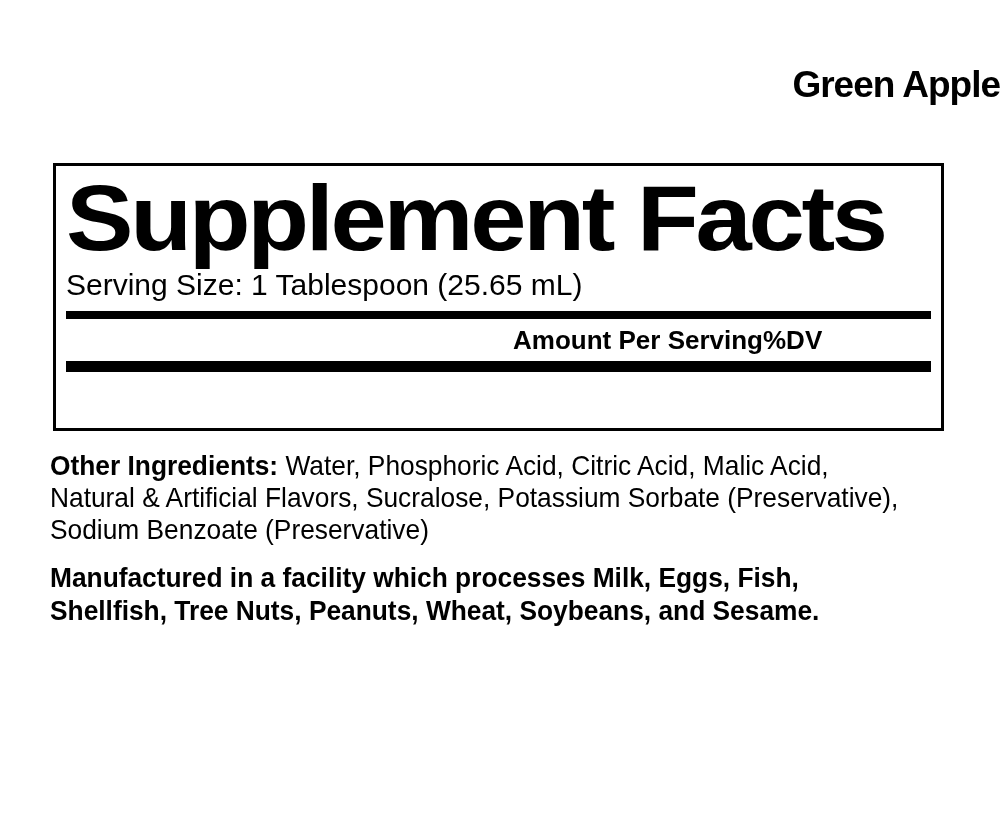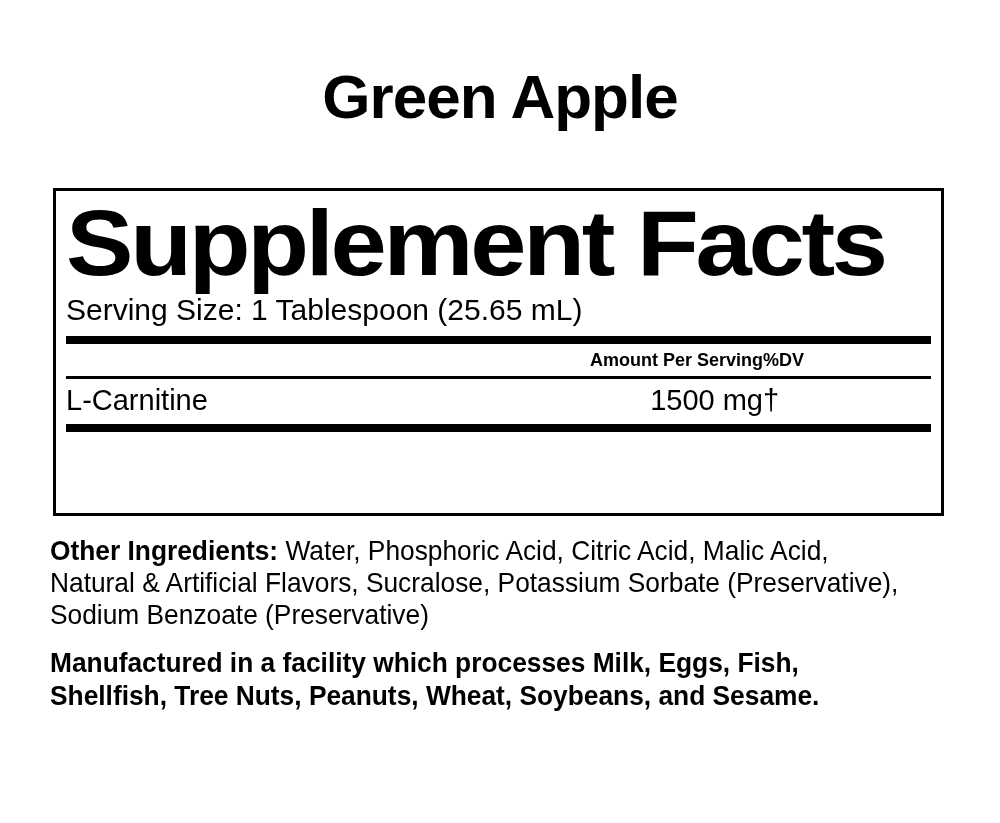--- a/index.html
+++ b/index.html
@@ -12,32 +12,32 @@
   .page {
     position: relative;
     width: 1000px;
     height: 823px;
     overflow: hidden;
     background: #ffffff;
   }
   .flavor-title {
     margin: 0;
     padding-top: 66px;
-    text-align: center;
-    font-size: 62px;
+    text-align: right;
+    font-size: 37px;
     font-weight: bold;
     letter-spacing: -1px;
     line-height: 1;
   }
   
   .facts-box {
     box-sizing: border-box;
     margin: 60px 0 0 53px;
     width: 891px;
-    height: 328px;
+    height: 268px;
     border: 3px solid #000;
     padding: 4px 10px 0 10px;
   }
   .sf-title {
     font-size: 92px;
     font-weight: bold;
     letter-spacing: -3px;
     line-height: 1.0;
     white-space: nowrap;
     transform: scaleX(1.10);
@@ -56,21 +56,21 @@
   .rule-thin {
     height: 3px;
     background: #000;
   }
   .hdr-row, .data-row {
     display: flex;
     align-items: baseline;
   }
   .hdr-row {
     font-weight: bold;
-    font-size: 18px;
+    font-size: 26px;
     padding: 6px 0 5px 0;
   }
   .data-row {
     font-size: 29px;
     padding: 5px 0 7px 0;
   }
   .c-name  { flex: 1; text-align: left; }
   .c-amount{ text-align: right; }
   .c-dv    { width: 168px; text-align: left; }
   .footnote {
@@ -117,25 +117,20 @@
     <div class="bar-thick first"></div>
 
     <div class="hdr-row">
       <span class="c-name"></span>
       <span class="c-amount">Amount Per Serving</span>
       <span class="c-dv">%DV</span>
     </div>
 
     <div class="rule-thin"></div>
 
-    <div class="data-row">
-      <span class="c-name">L-Carnitine</span>
-      <span class="c-amount">1500 mg</span>
-      <span class="c-dv">†</span>
-    </div>
 
     <div class="bar-thick"></div>
 
   </div>
 
   <div class="below">
 
     <div class="other-ing condensed">
       <div><span class="bold">Other Ingredients:</span> <span>Water, Phosphoric Acid, Citric Acid, Malic Acid,</span></div>
       <div>Natural &amp; Artificial Flavors, Sucralose, Potassium Sorbate (Preservative),</div>

